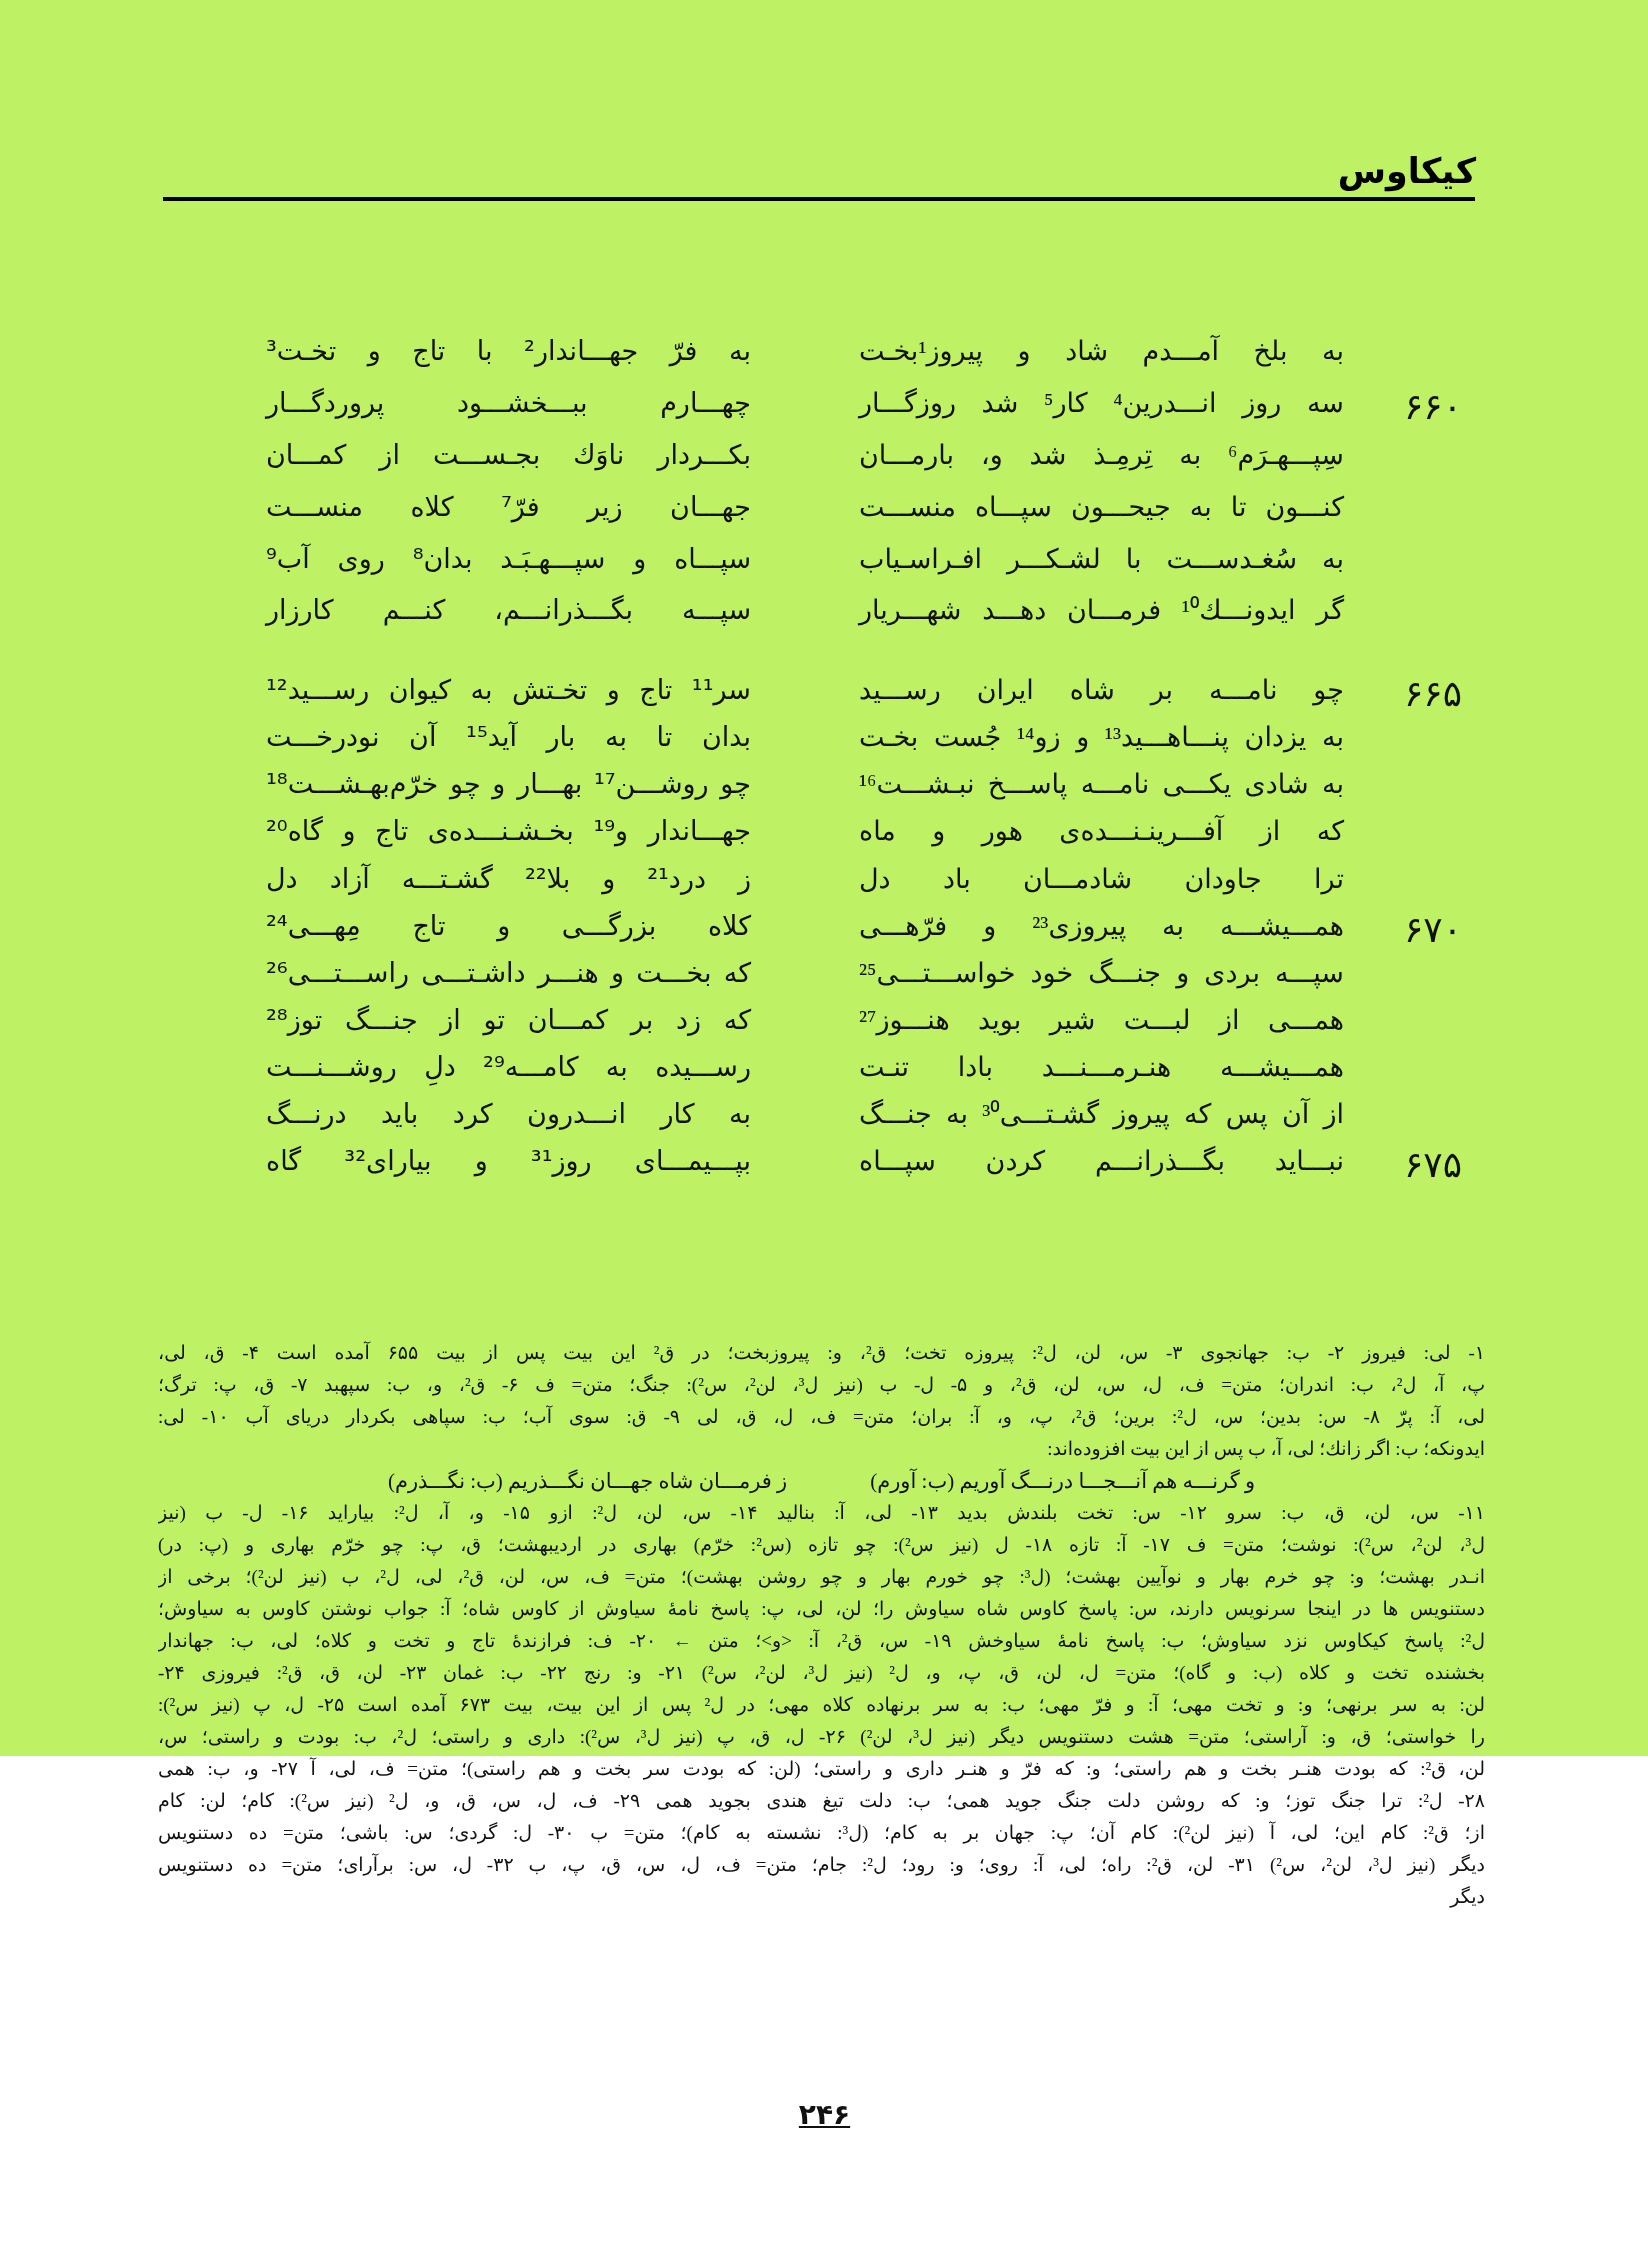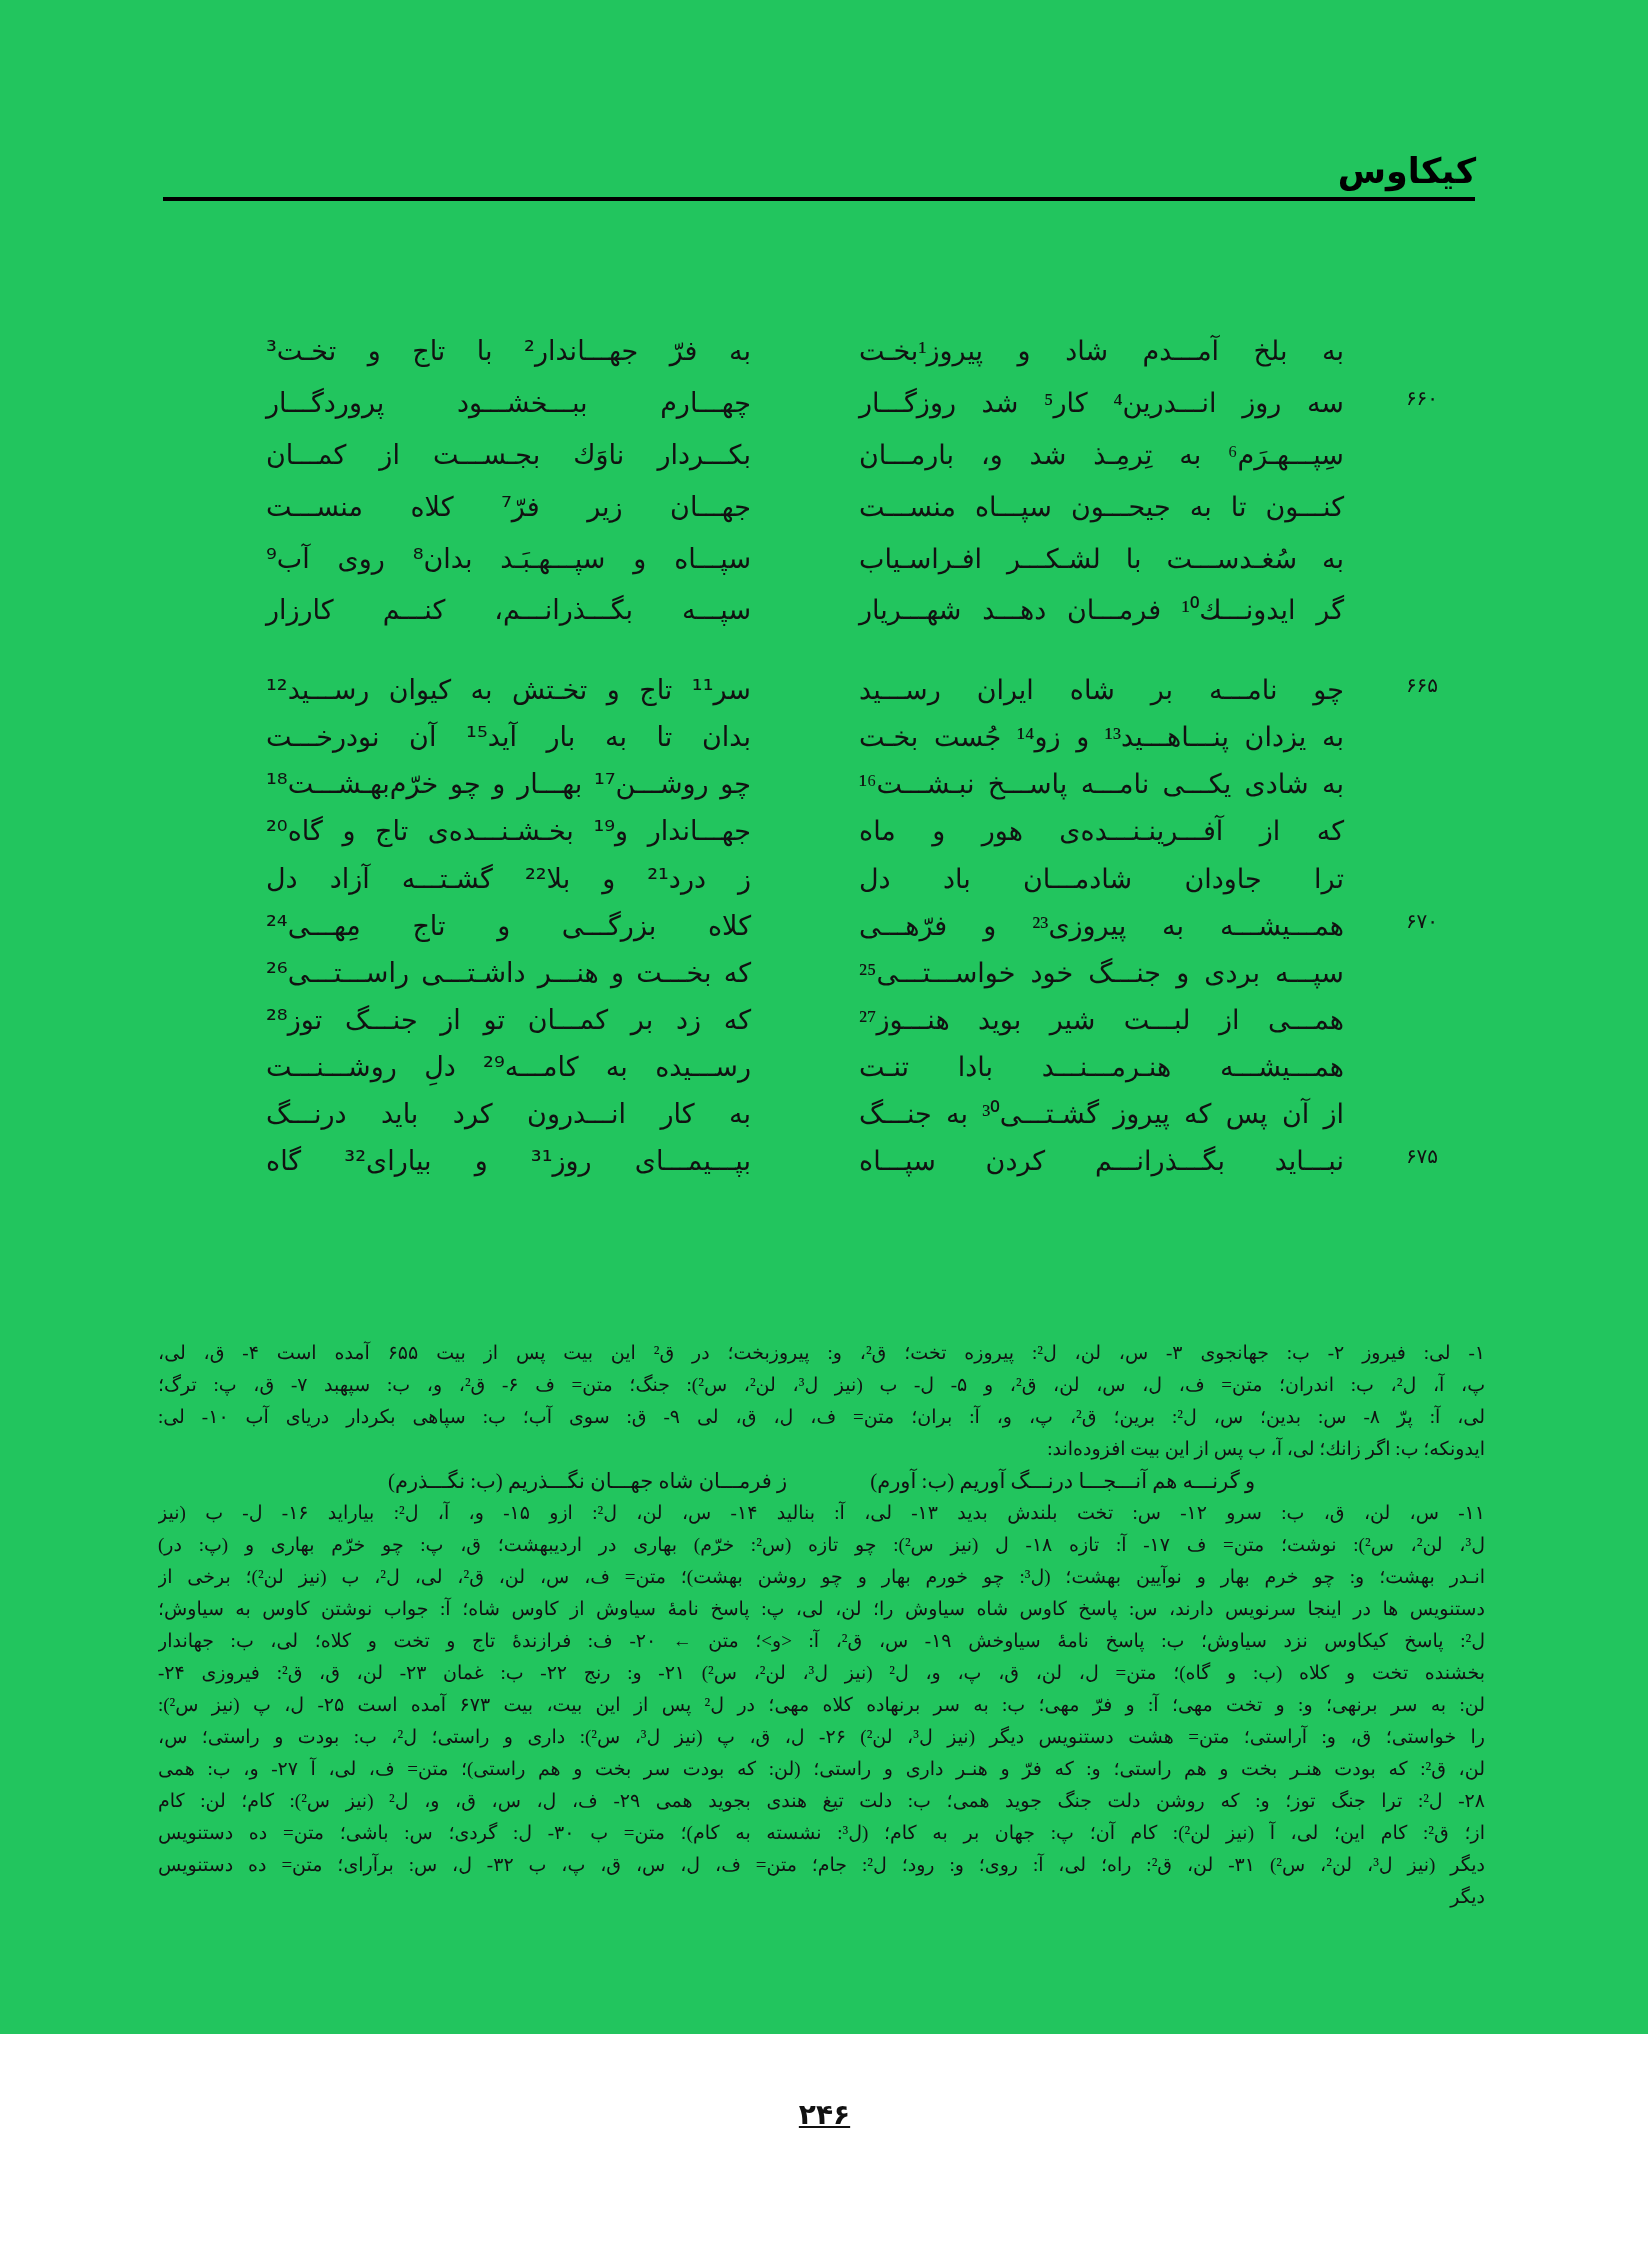--- a/index.html
+++ b/index.html
@@ -1,30 +1,30 @@
 <!DOCTYPE html>
 <html style="font-size:11px"><head>
 <meta charset="utf-8">
 <style>
   html, body { margin: 0; padding: 0; background: #ffffff; }
   body { width: 1649px; height: 2250px; position: relative; overflow: hidden; color: #111; }
-  .page { position: absolute; left: 0; top: 0; width: 1649px; height: 2034px; background: #22c55e; }
+  .page { position: absolute; left: 0; top: 0; width: 1649px; height: 1756px; background: #bef264; }
   .running-title {
     position: absolute; right: 173px; top: 151px;
     font-family: "DejaVu Sans", sans-serif; font-weight: bold; font-size: 35px;
     direction: rtl; color: #000;
   }
   .header-rule {
     position: absolute; left: 163px; width: 1312px; top: 197px; height: 4.2px; background: #000;
   }
   .verse-block { position: absolute; left: 0; width: 1649px; }
   .verse-row { position: absolute; left: 0; width: 1649px; height: 42px; direction: rtl; }
   .verse-num {
-    position: absolute; right: 189px; width: 76px; text-align: center;
-    font-family: Liberation Sans, sans-serif; font-size: 20px; top: 4.2px; direction: rtl;
+    position: absolute; right: 178px; width: 76px; text-align: center;
+    font-family: Liberation Sans, sans-serif; font-size: 36px; top: 4.2px; direction: rtl;
   }
   .hemi {
     position: absolute; top: 0; width: 485px;
     font-family: "DejaVu Sans", sans-serif; font-size: 27px; line-height: 42px;
     text-align: justify; text-align-last: justify; direction: rtl; white-space: nowrap;
   }
   .hemi.right { right: 305px; font-family: Liberation Serif, serif; }
   .hemi.left  { right: 898px; }
   .footnotes {
     position: absolute; left: 158px; width: 1327px; top: 1337px;

